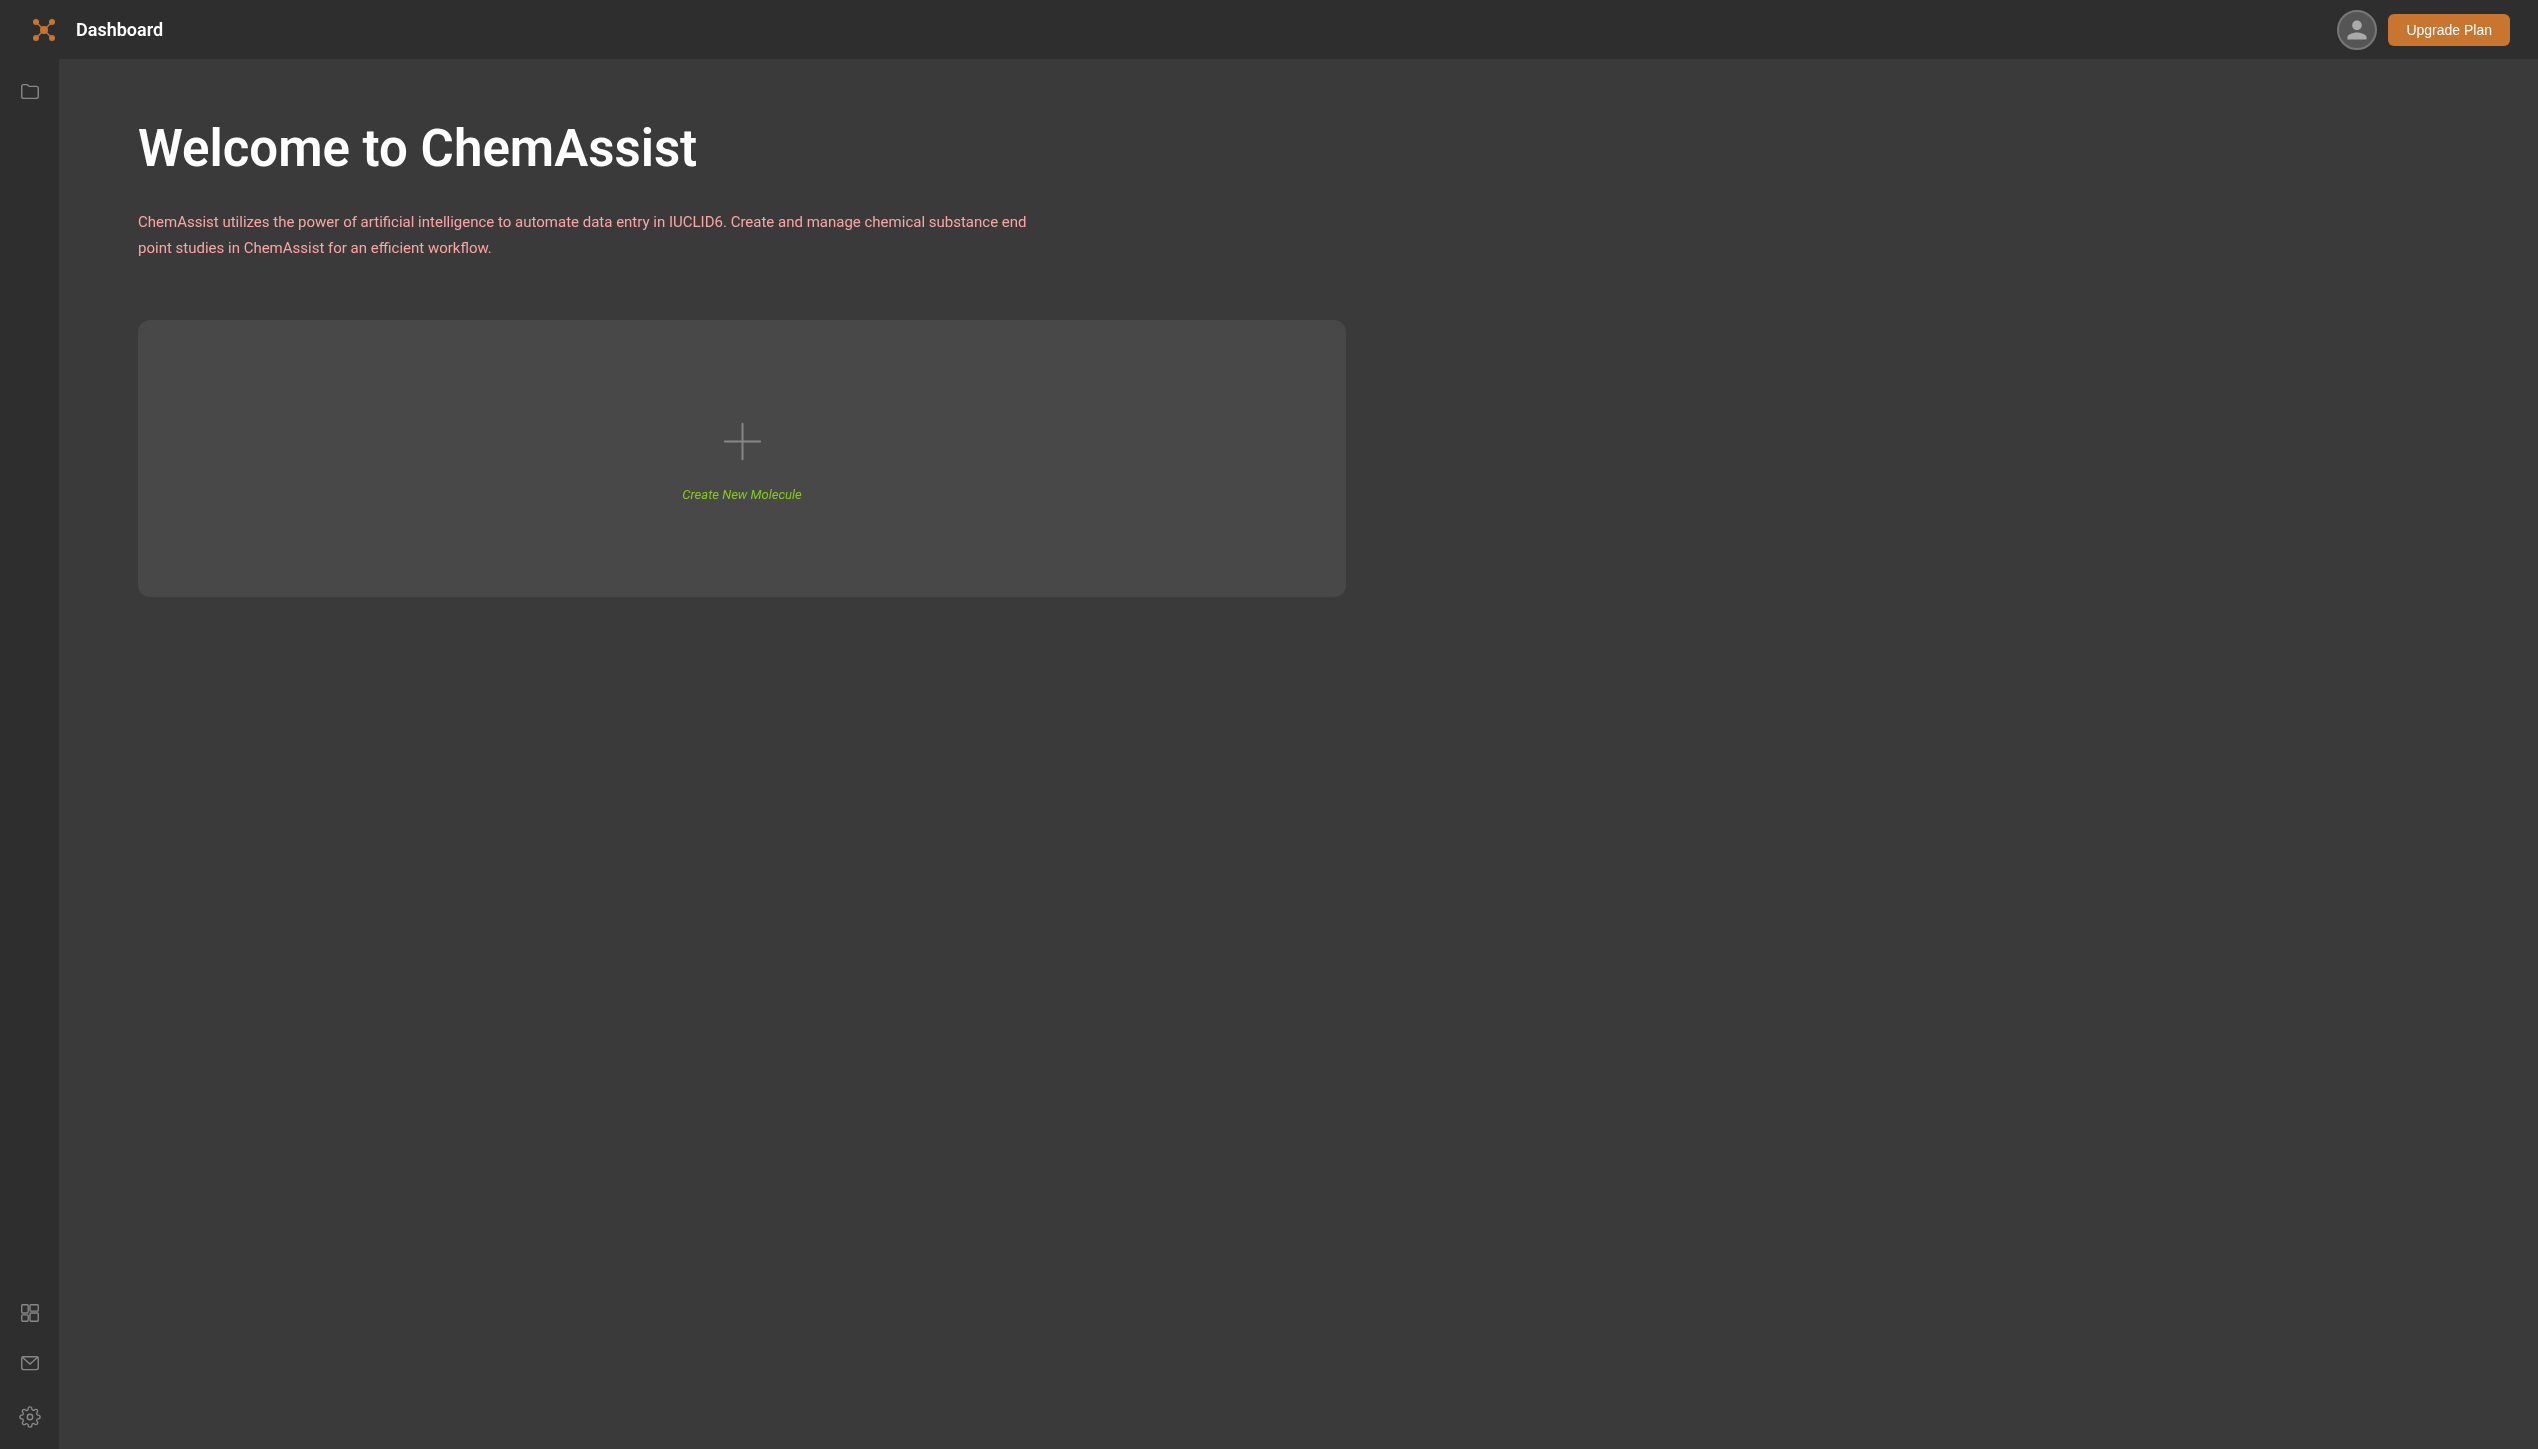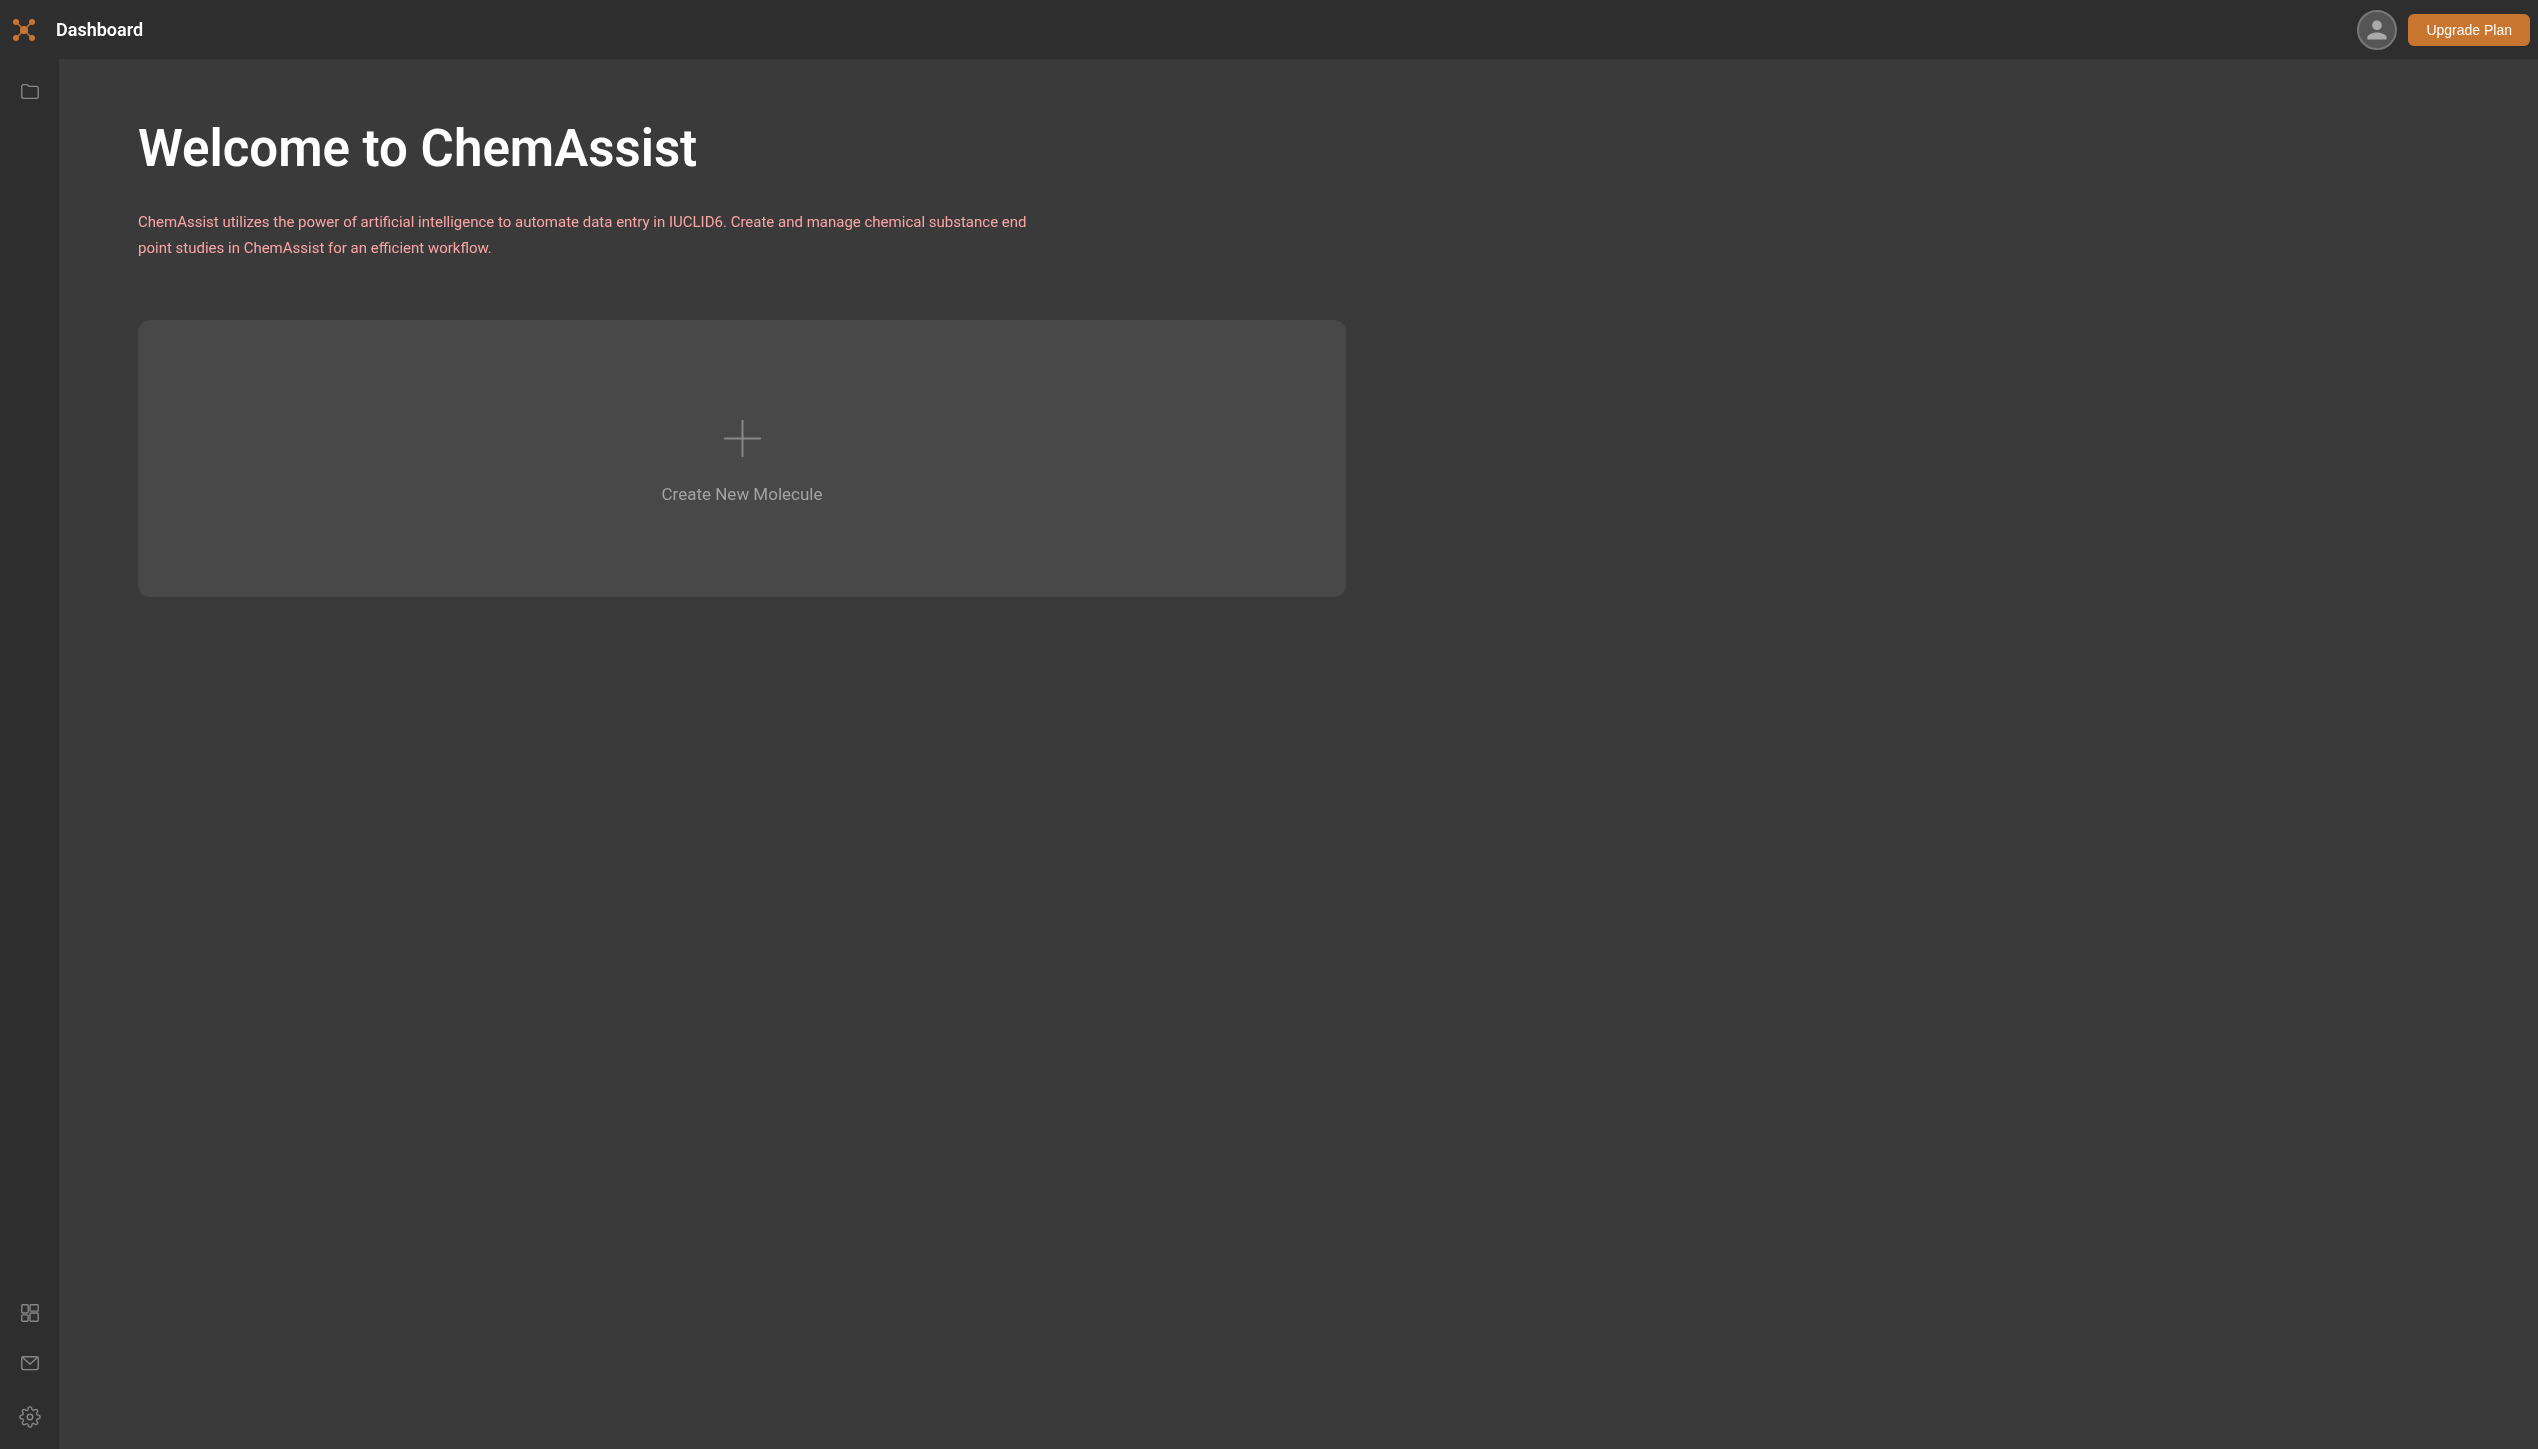--- a/index.html
+++ b/index.html
@@ -19,21 +19,21 @@
       overflow: hidden;
     }
 
     
     .header {
       display: flex;
       align-items: center;
       justify-content: space-between;
       background-color: #2e2e2e;
       height: 59px;
-      padding: 0 8px;
+      padding: 0 28px;
       flex-shrink: 0;
       z-index: 10;
     }
 
     .header-left {
       display: flex;
       align-items: center;
       gap: 16px;
     }
 
@@ -183,23 +183,24 @@
     }
 
     .plus-svg {
       width: 51px;
       height: 51px;
       stroke: #888;
       stroke-width: 2;
     }
 
     .create-label {
-      font-size: 17px;
-      color: #a3a3a3;
+      font-size: 13px;
+      color: #84cc16;
       font-weight: 400;
+      font-style: italic;
     }
   </style>
 </head>
 <body>
 
 <div class="header">
   <div class="header-left">
     <div class="logo-icon">
       <svg class="logo-svg" viewBox="0 0 32 32" fill="none">
         <circle cx="16" cy="16" r="4" fill="#c87530"></circle>

